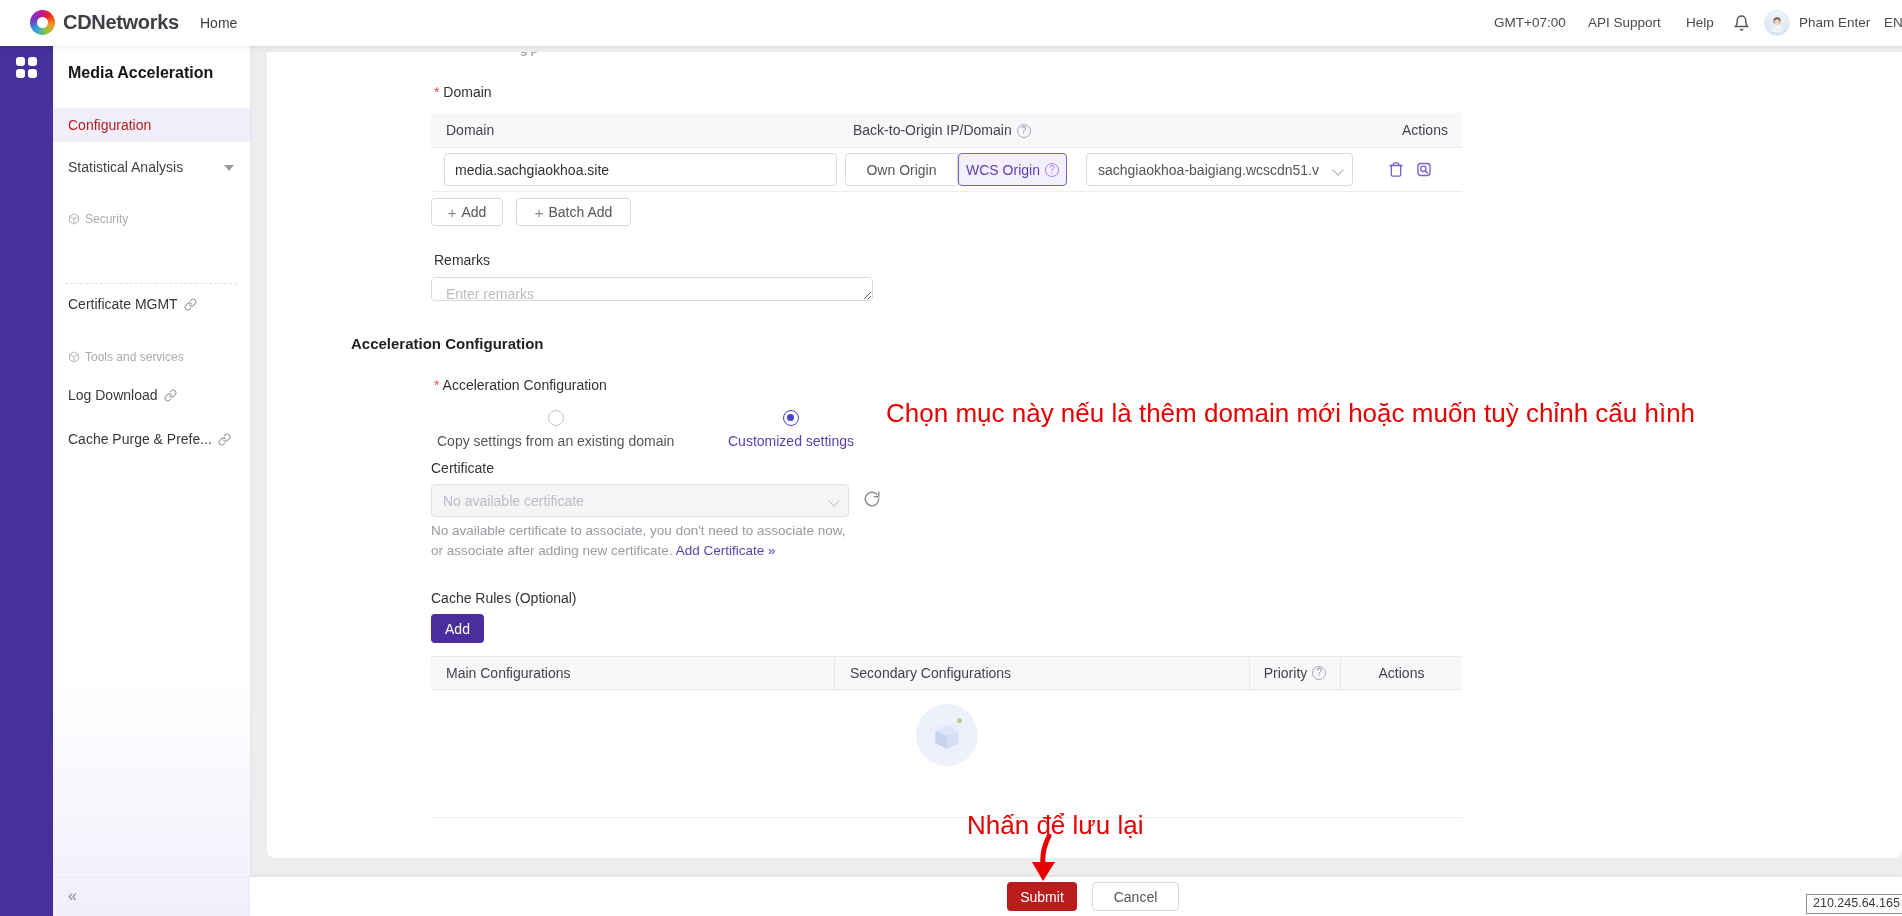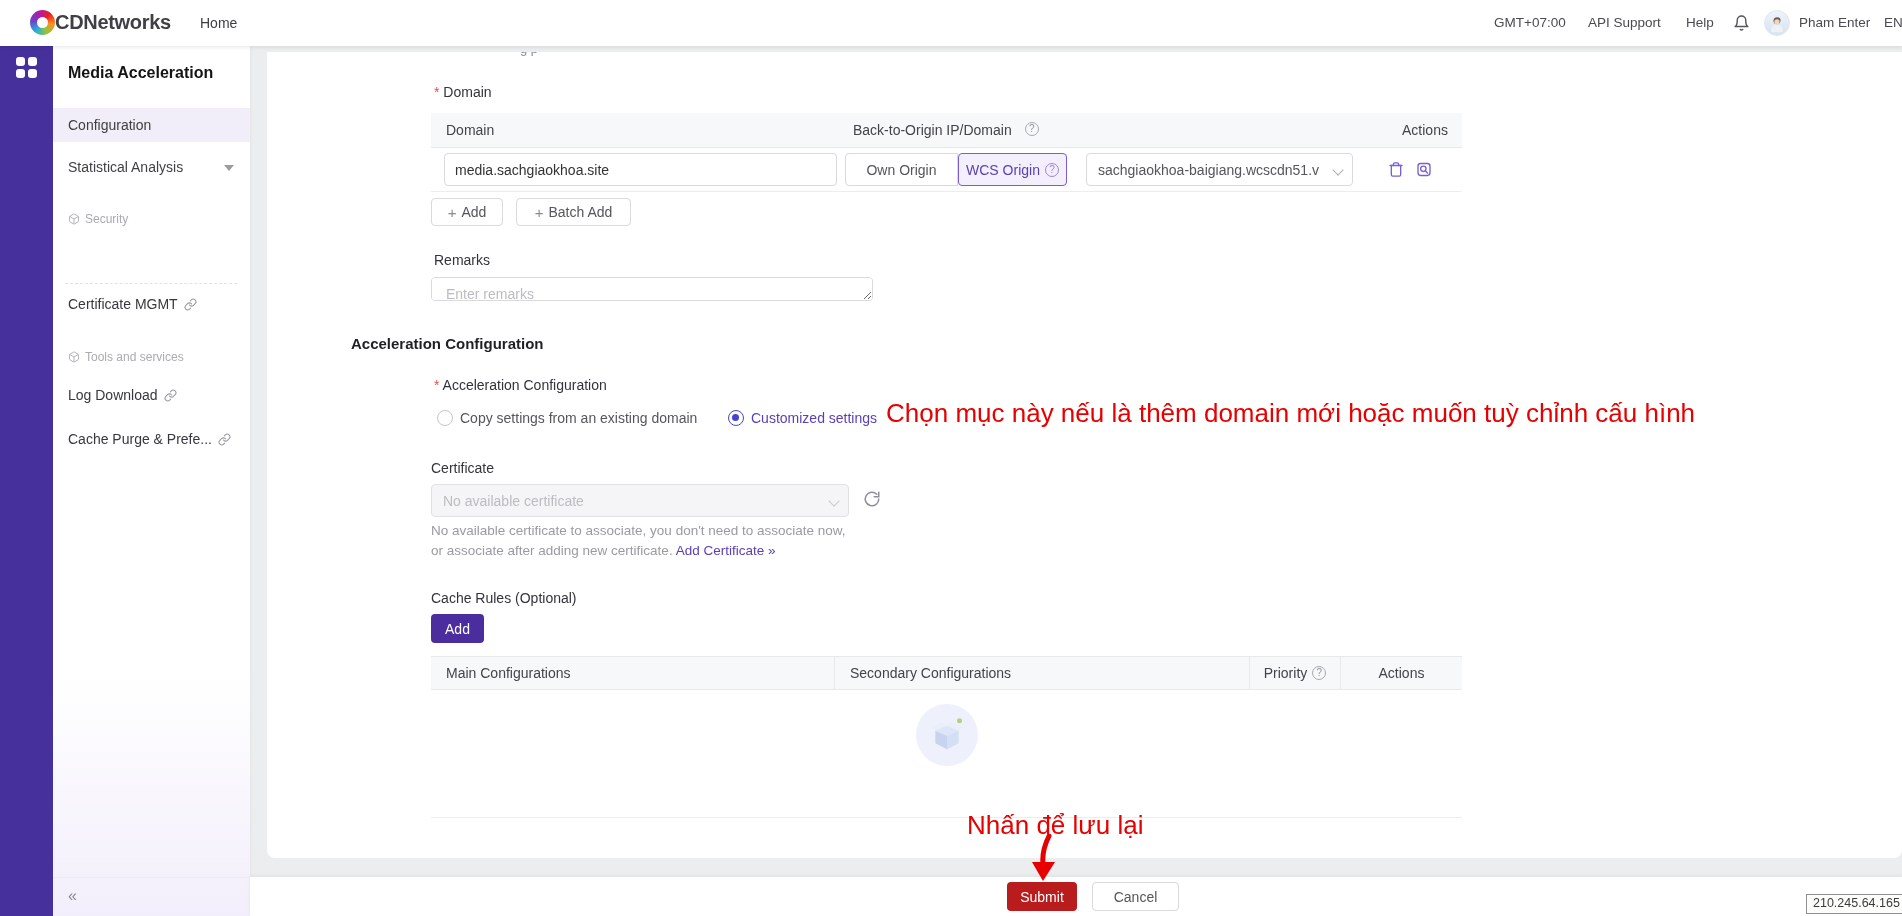--- a/index.html
+++ b/index.html
@@ -4,21 +4,21 @@
 <style>
   * { margin:0; padding:0; box-sizing:border-box; }
   html,body { width:1902px; height:916px; }
   body { font-family:"Liberation Sans","DejaVu Sans",sans-serif; background:#ebedee; color:#333; }
   .abs { position:absolute; }
   #app { position:relative; width:1902px; height:916px; overflow:hidden; background:#ebedee; }
 
   
   #header { position:absolute; top:0; left:0; width:1902px; height:46px; background:#fff;
             box-shadow:0 1px 4px rgba(0,0,0,.10); z-index:40; }
-  .logo-wrap { position:absolute; left:30px; top:10px; display:flex; align-items:center; gap:0; }
+  .logo-wrap { position:absolute; left:30px; top:10px; display:flex; align-items:center; gap:8px; }
   .logo-mark { width:25px; height:25px; border-radius:50%;
       background:conic-gradient(from 220deg,#29abe2,#6f42c1,#b01aae,#ed1c24,#f7941e,#8dc63f,#29abe2); position:relative; }
   .logo-mark::after { content:""; position:absolute; left:7px; top:7px; width:11px; height:11px;
       border-radius:50%; background:#fff; }
   .logo-text { font-size:20px; font-weight:700; color:#413f46; letter-spacing:-0.3px; }
   .hnav { position:absolute; top:0; height:46px; line-height:46px; font-size:14px; color:#3c3c43; cursor:pointer; }
   .hright { color:#4a4a50; font-size:13.5px; }
   .bell-icon { position:absolute; top:14px; }
   .avatar { position:absolute; top:10px; width:26px; height:26px; border-radius:50%;
       background:linear-gradient(180deg,#eef4fa,#d7e2ee); overflow:hidden; border:1px solid #e3e8ee; }
@@ -29,21 +29,21 @@
   .grid-icon { position:absolute; left:16px; top:11px; width:21px; height:21px; display:grid;
       grid-template-columns:9px 9px; grid-template-rows:9px 9px; gap:3px; cursor:pointer; }
   .grid-icon span { background:#fff; border-radius:3px; }
 
   
   #sidebar { position:absolute; left:53px; top:46px; width:197px; height:870px;
       background:linear-gradient(180deg,#ffffff 72%,#f2eefb 100%); z-index:20; box-shadow:1px 0 3px rgba(0,0,0,.04); }
   .sb-title { position:absolute; left:15px; top:18px; font-size:16px; font-weight:700; color:#141414; }
   .sb-item { position:absolute; left:0; width:197px; height:34px; line-height:34px; font-size:14px;
       color:#3f3f45; cursor:pointer; padding-left:15px; }
-  .sb-item.selected { background:#f1eef9; color:#404040; }
+  .sb-item.selected { background:#f1eef9; color:#b91c1c; }
   .sb-caret { position:absolute; right:16px; top:15px; width:0; height:0;
       border-left:5px solid transparent; border-right:5px solid transparent; border-top:6px solid #9b9ba1; }
   .sb-group { position:absolute; left:15px; font-size:12px; color:#aaaab0; display:flex; gap:5px; align-items:center; }
   .sb-link { position:absolute; left:15px; font-size:14px; color:#37373d; cursor:pointer; display:flex; gap:6px; align-items:center; }
   .sb-dash { position:absolute; left:12px; width:172px; border-top:1px dashed #e2e2e6; }
   #sb-bottom { position:absolute; left:0; top:831px; width:197px; border-top:1px solid #ececef; height:39px; }
   .collapse-btn { position:absolute; left:15px; top:9px; font-size:16px; color:#8b8b92; cursor:pointer; }
 
   
   #card { position:absolute; left:267px; top:52px; width:1635px; height:806px; background:#fff;
@@ -52,21 +52,21 @@
   .clip-frag span { display:block; transform:translateY(-11px); }
 
   .field-label { font-size:14px; color:#33333a; }
   .req::before { content:"* "; color:#e25050; }
 
   
   #dtable { position:absolute; left:164px; top:61px; width:1031px; }
   .thead { display:flex; background:#f7f8fa; border-bottom:1px solid #e9e9ec; height:35px; align-items:center;
       font-size:14px; color:#43434a; }
   .thead .c1 { width:422px; padding-left:15px; }
-  .thead .c2 { width:535px; display:flex; align-items:flex-start; gap:13px; }
+  .thead .c2 { width:535px; display:flex; align-items:flex-end; gap:5px; }
   .thead .c3 { width:74px; text-align:center; }
   .drow { position:relative; height:44px; border-bottom:1px solid #ededf0; }
   .txt-input { position:absolute; height:33px; border:1px solid #d9d9de; border-radius:4px; background:#fff;
       font-size:14px; color:#333; padding:0 10px; font-family:inherit; }
   #domain-input { left:13px; top:5px; width:393px; }
   .seg-btn { position:absolute; top:5px; height:33px; font-size:14px; display:flex; align-items:center;
       justify-content:center; cursor:pointer; background:#fff; border:1px solid #d9d9de; color:#55555c; }
   #own-origin { left:414px; width:113px; border-radius:4px 0 0 4px; }
   #wcs-origin { left:527px; width:109px; border:1px solid #7a5cd4; background:#f3effc; color:#5b3fb5;
       border-radius:4px; gap:5px; z-index:2; }
@@ -84,21 +84,21 @@
   #batch-add-btn { left:249px; top:146px; width:115px; }
   .plus { color:#8a8a90; font-size:15px; }
 
   #remarks-label { position:absolute; left:167px; top:200px; }
   #remarks-area { position:absolute; left:164px; top:225px; width:442px; height:24px; border:1px solid #d9d9de;
       border-radius:4px; font-family:inherit; font-size:14px; color:#333; padding:8px 14px; resize:both; }
   #remarks-area::placeholder { color:#bcbcc2; }
 
   #accel-heading { position:absolute; left:84px; top:283px; font-size:15px; font-weight:700; color:#1f1f24; }
   #accel-label { position:absolute; left:167px; top:325px; }
-  .radio-row { position:absolute; top:358px; display:flex; align-items:center; gap:7px; cursor:pointer; font-size:14px; }
+  .radio-row { position:absolute; top:358px; display:flex; align-items:center; gap:7px; cursor:pointer; font-size:14px;flex-direction:column; }
   .radio-o { width:16px; height:16px; border-radius:50%; border:1px solid #c6c6cc; background:#fff; }
   .radio-sel { width:16px; height:16px; border-radius:50%; border:1.5px solid #4a43cf; background:#fff; position:relative; }
   .radio-sel::after { content:""; position:absolute; left:3px; top:3px; width:7px; height:7px; border-radius:50%; background:#4a43cf; }
   #radio1 { left:170px; color:#55555c; }
   #radio2 { left:461px; color:#5b3fb5; }
 
   .red-note { position:absolute; color:#e60000; font-size:26px; white-space:nowrap; }
   #note1 { left:619px; top:346px; }
   #note2 { left:700px; top:758px; }
 

